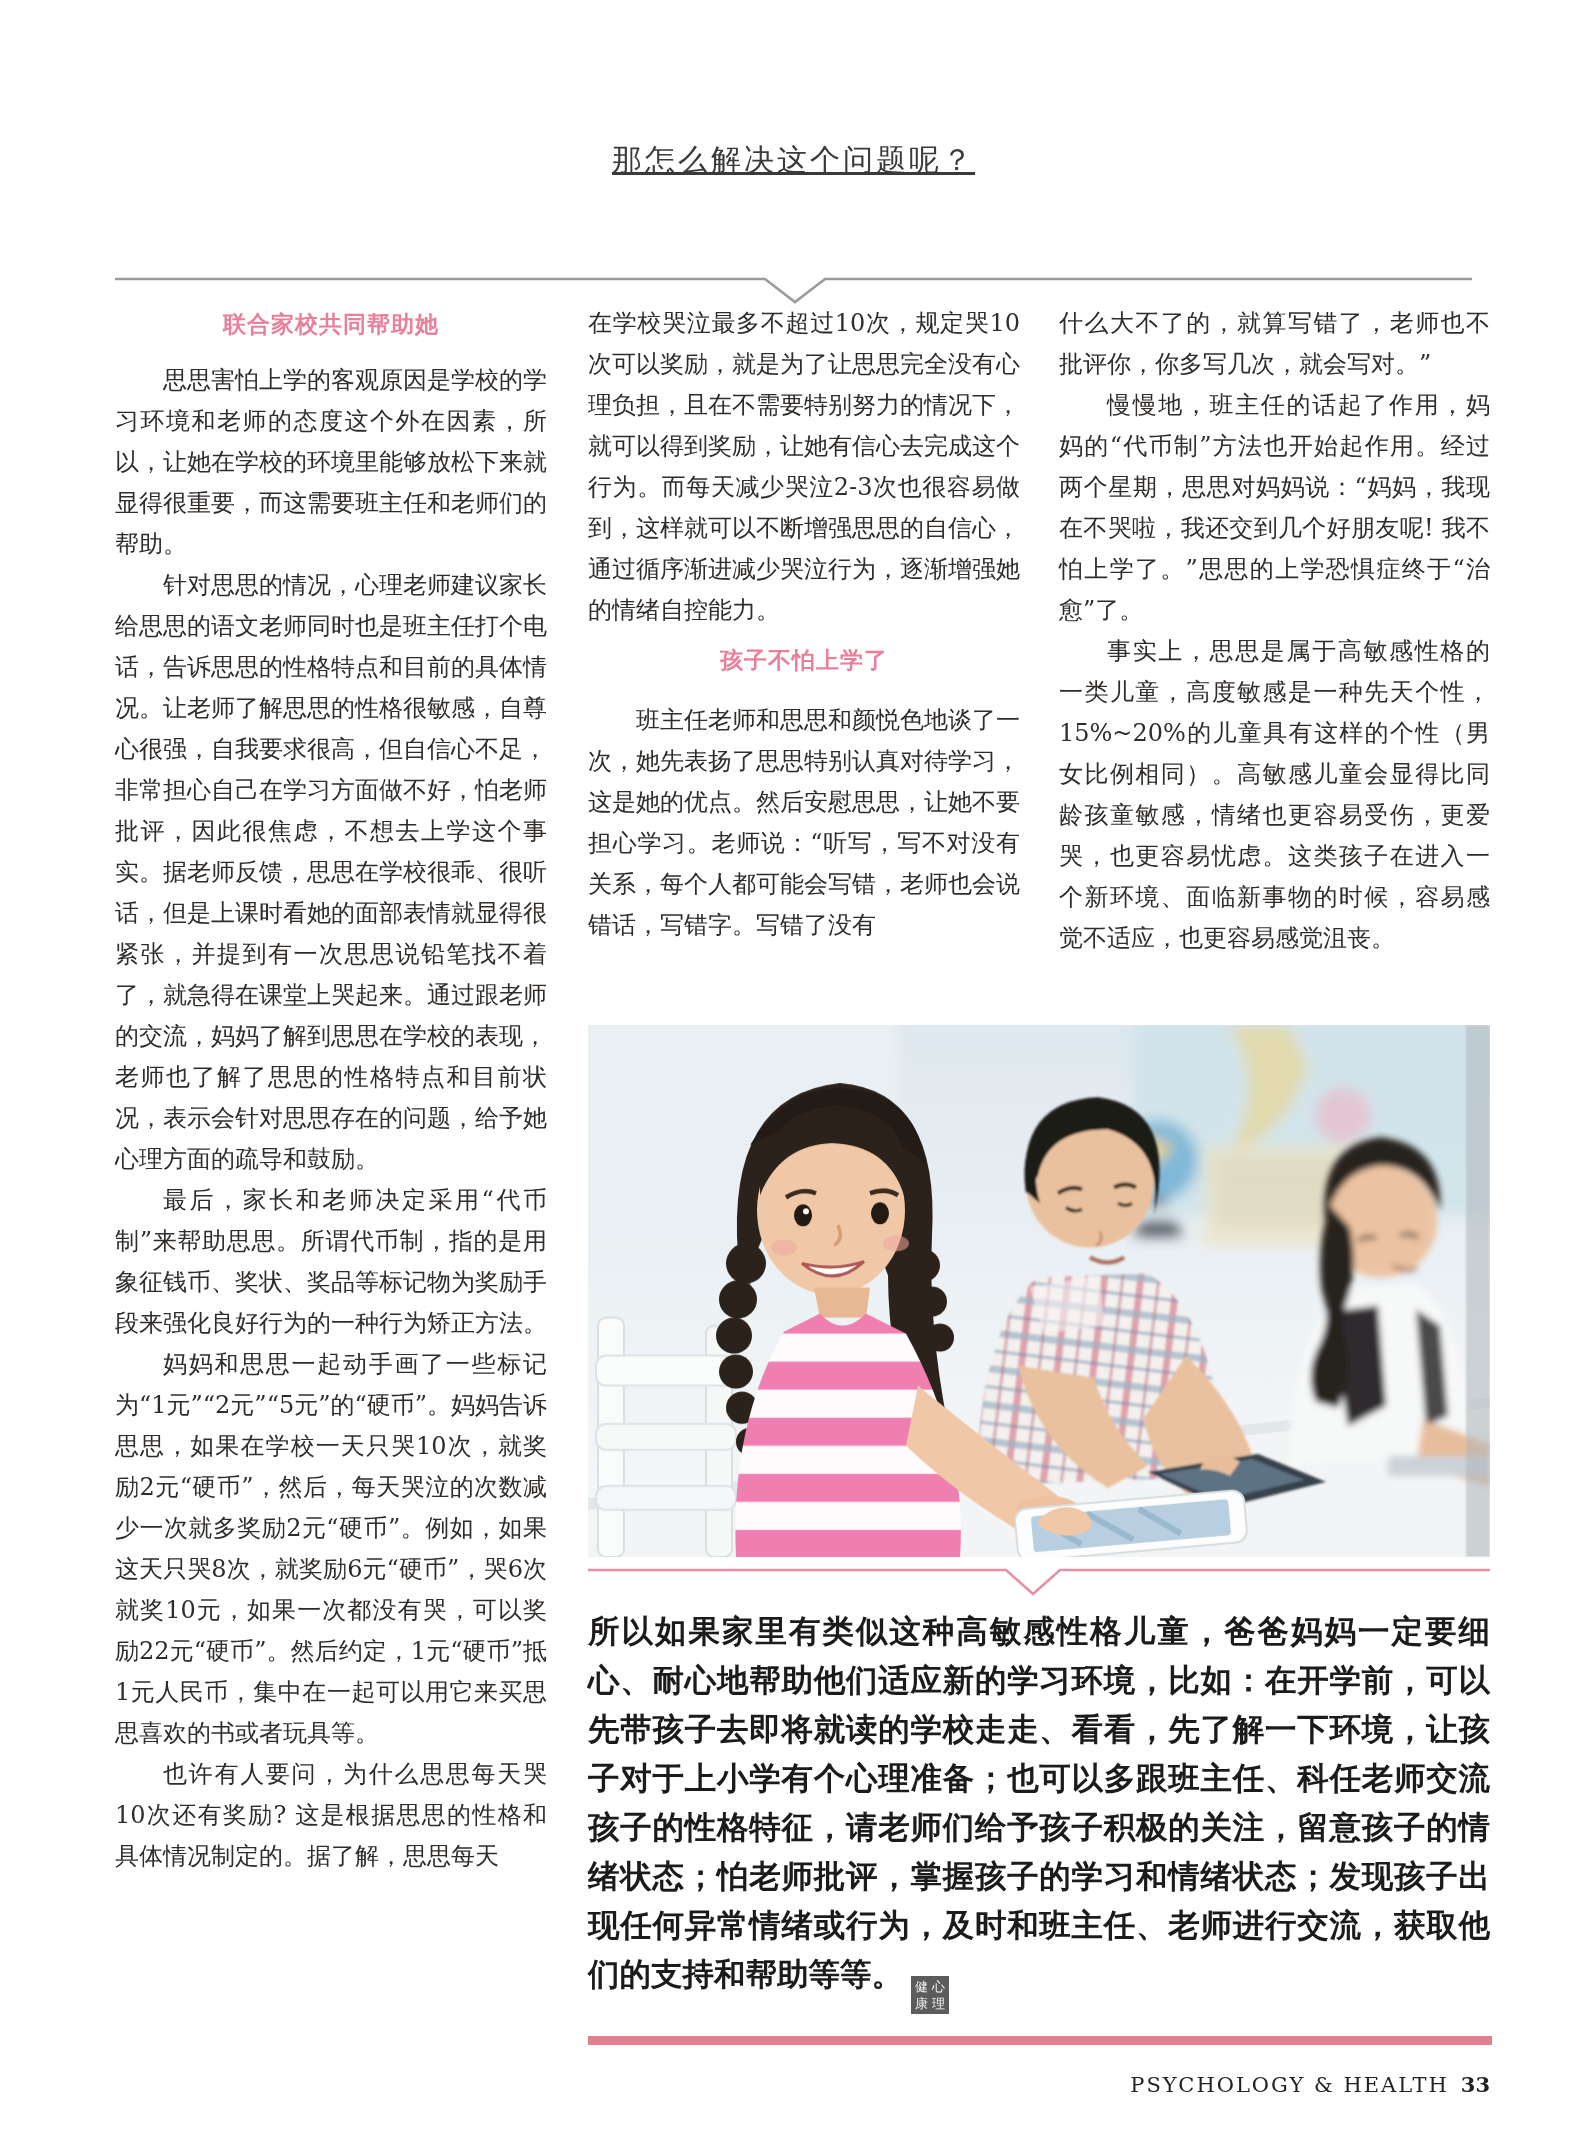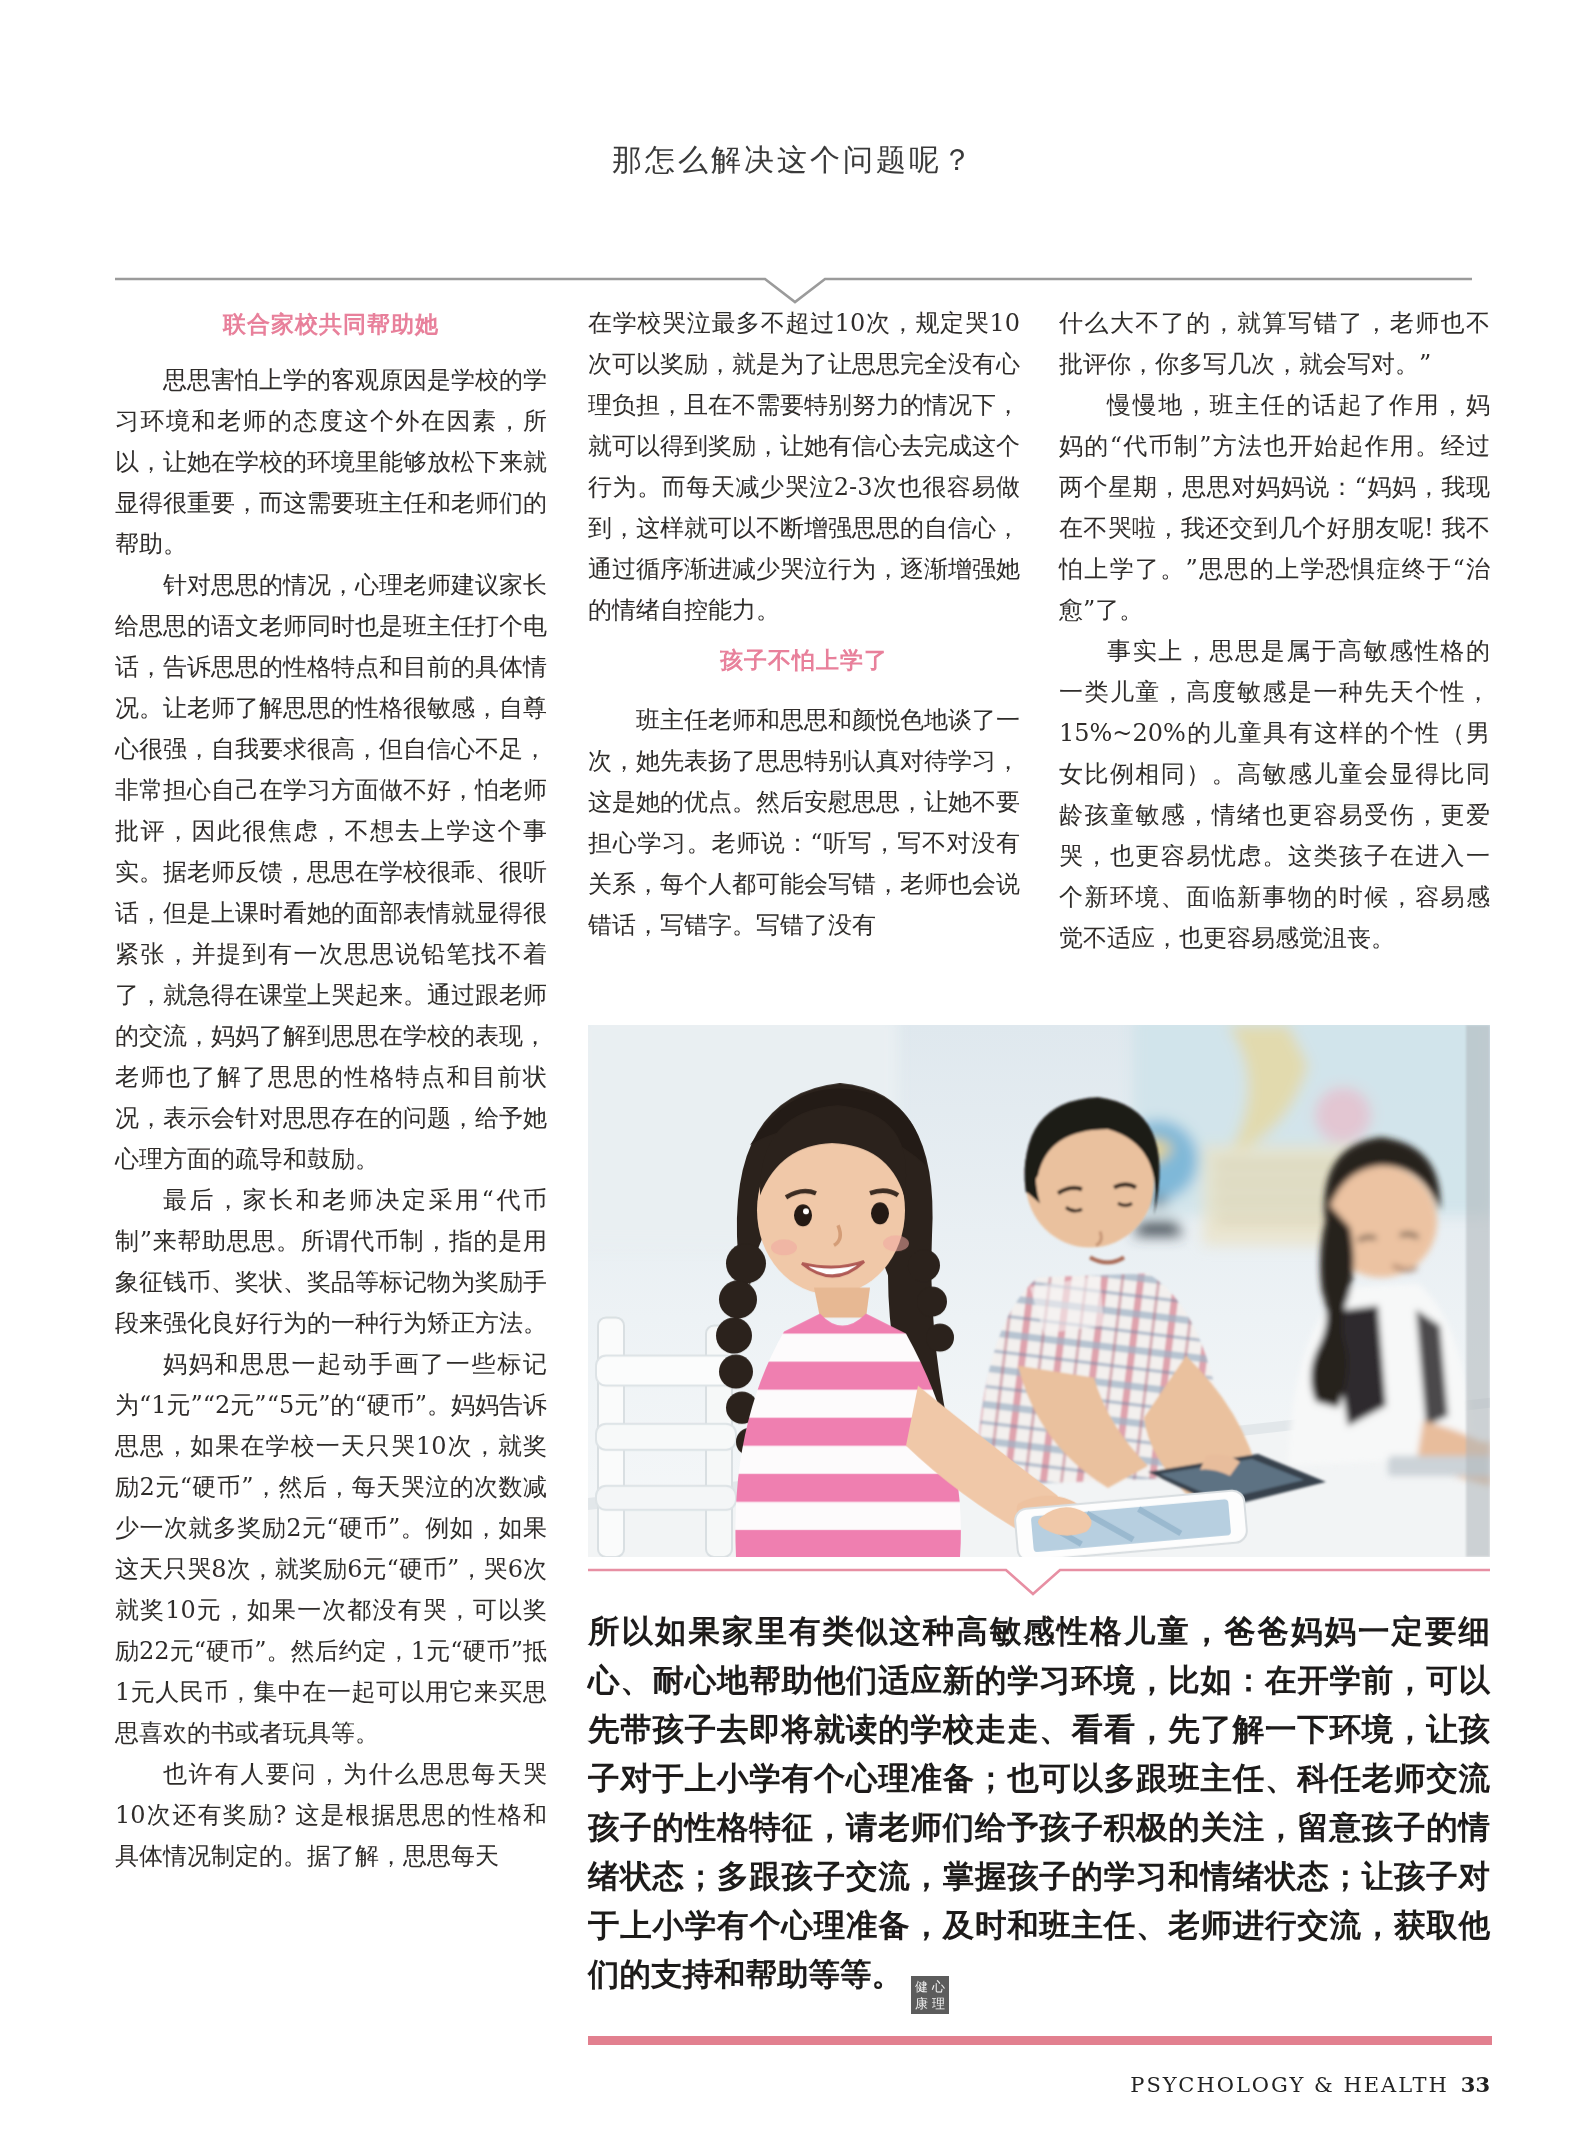--- a/index.html
+++ b/index.html
@@ -1,20 +1,20 @@
 <!DOCTYPE html>
 <html><head>
 <meta charset="utf-8">
 <style>
   html,body{margin:0;padding:0;background:#ffffff;}
   .page{position:relative;width:1587px;height:2154px;background:#ffffff;overflow:hidden;
         font-family:"DejaVu Serif","Liberation Serif",serif;}
 
   .header-title{position:absolute;left:0;right:0;top:140px;text-align:center;
-        font-size:30px;letter-spacing:3px;color:#3a3a3a;}
+        font-size:30px;letter-spacing:3px;color:#3a3a3a;text-decoration:underline;}
 
   .top-rule{position:absolute;left:115px;top:268px;width:1357px;height:44px;}
   .photo-divider{position:absolute;left:588px;top:1556px;width:902px;height:44px;}
 
   .col{position:absolute;font-size:24px;line-height:41px;color:#2f2c2a;text-align:justify;}
   .col p{margin:0;}
   .col p.indent{text-indent:2em;}
   .col-left{left:115px;top:303px;width:432px;}
   .col-mid{left:588px;top:303px;width:432px;}
   .col-right{left:1059px;top:303px;width:431px;}
@@ -207,21 +207,21 @@
 
       <rect x="878" y="0" width="24" height="531" fill="#aeb4b9" opacity="0.55" filter="url(#blurSoft)"></rect>
     </svg>
   </div>
 
   <svg class="photo-divider" viewBox="0 0 902 44">
     <path d="M0,14 H418 L445,38 L472,14 H902" fill="none" stroke="#e78fa3" stroke-width="2.6"></path>
   </svg>
 
   <div class="conclusion">
-    <span>所以如果家里有类似这种高敏感性格儿童，爸爸妈妈一定要细心、耐心地帮助他们适应新的学习环境，比如：在开学前，可以先带孩子去即将就读的学校走走、看看，先了解一下环境，让孩子对于上小学有个心理准备；也可以多跟班主任、科任老师交流孩子的性格特征，请老师们给予孩子积极的关注，留意孩子的情绪状态；多跟孩子交流，掌握孩子的学习和情绪状态；让孩子对于上小学有个心理准备，及时和班主任、老师进行交流，获取他们的支持和帮助等等。</span><span class="seal">
+    <span>所以如果家里有类似这种高敏感性格儿童，爸爸妈妈一定要细心、耐心地帮助他们适应新的学习环境，比如：在开学前，可以先带孩子去即将就读的学校走走、看看，先了解一下环境，让孩子对于上小学有个心理准备；也可以多跟班主任、科任老师交流孩子的性格特征，请老师们给予孩子积极的关注，留意孩子的情绪状态；怕老师批评，掌握孩子的学习和情绪状态；发现孩子出现任何异常情绪或行为，及时和班主任、老师进行交流，获取他们的支持和帮助等等。</span><span class="seal">
         <span>健</span>
         <span>心</span>
         <span>康</span>
         <span>理</span>
       </span>
   </div>
 
   <div class="footer-bar"></div>
 
   <div class="footer">

